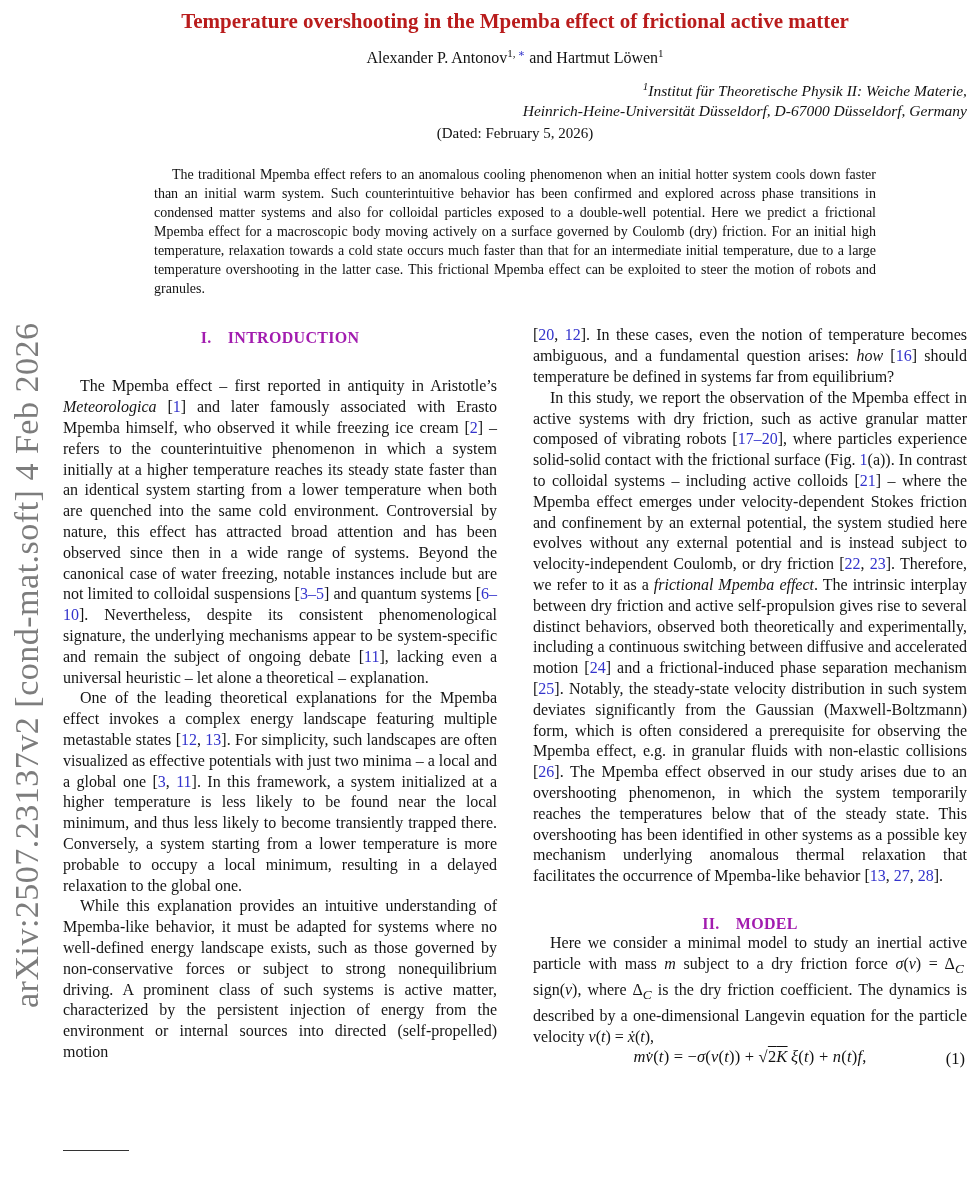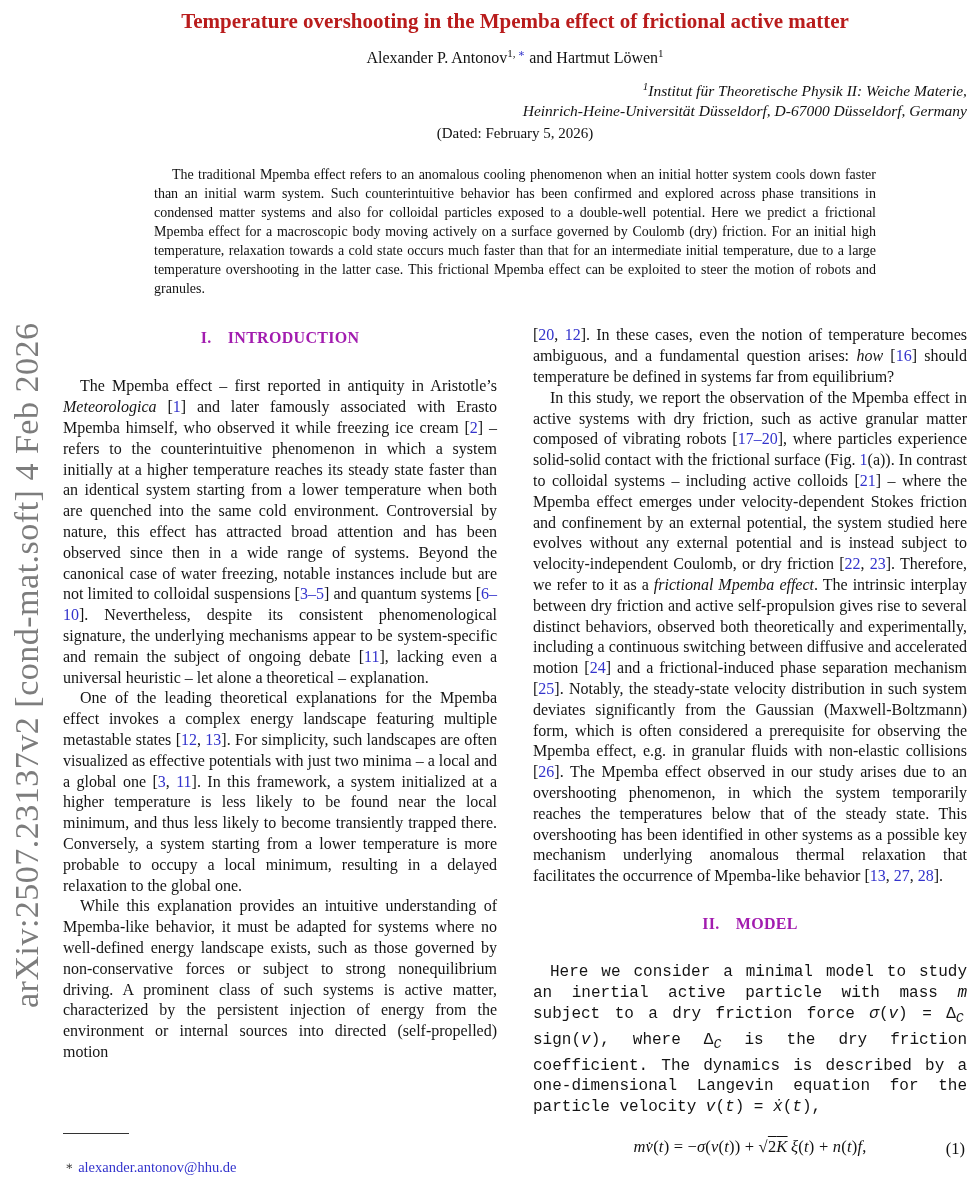--- a/index.html
+++ b/index.html
@@ -38,26 +38,26 @@
     margin:4px 0 0 0; text-align:center; font-weight:bold;
     font-size:16px; letter-spacing:0.3px; color:#a21caf;
   }
   .sec2{margin-top:28px;}
   .body{
     margin:0; font-size:16px; line-height:20.8px; text-align:justify;
     hyphens:auto; color:#141414;
   }
   .first-body{margin-top:29px;}
   .indent{text-indent:17px;}
-  .after-sec{margin-top:29px;font-family:Liberation Mono, monospace;}
+  .after-sec{}
   .ref{color:#3333cc; text-decoration:none;}
   .footnote{position:absolute; bottom:6px; left:0; width:100%; font-size:14.5px;}
   .fnrule{width:66px; border-top:1.4px solid #333; margin-bottom:25px;}
   .fnmark{vertical-align:2px; font-size:12px; color:#333; margin-right:5px; margin-left:2px;}
-  .eqrow{position:relative; margin-top:19px; text-align:center; font-size:16.5px;}
+  .eqrow{position:relative; text-align:center; font-size:16.5px;}
   .eqnum{position:absolute; right:2px; top:2px;}
   .eq .ovl{text-decoration:overline;}
   .eq{letter-spacing:0.2px;}
 </style>
 </head>
 <body>
 
 <div class="page">
 
   <div class="watermark">arXiv:2507.23137v2  [cond-mat.soft]  4 Feb 2026</div>
@@ -78,21 +78,20 @@
     <div class="columns">
 
       <div class="col">
         <h2 class="sec">I. INTRODUCTION</h2>
         <p class="body indent first-body">The Mpemba effect – first reported in antiquity in Aristotle’s <i>Meteorologica</i> [<span class="ref">1</span>] and later famously associated with Erasto Mpemba himself, who observed it while freezing ice cream [<span class="ref">2</span>] – refers to the counterintuitive phenomenon in which a system initially at a higher temperature reaches its steady state faster than an identical system starting from a lower temperature when both are quenched into the same cold environment. Controversial by nature, this effect has attracted broad attention and has been observed since then in a wide range of systems. Beyond the canonical case of water freezing, notable instances include but are not limited to colloidal suspensions [<span class="ref">3–5</span>] and quantum systems [<span class="ref">6–10</span>]. Nevertheless, despite its consistent phenomenological signature, the underlying mechanisms appear to be system-specific and remain the subject of ongoing debate [<span class="ref">11</span>], lacking even a universal heuristic – let alone a theoretical – explanation.</p>
         <p class="body indent">One of the leading theoretical explanations for the Mpemba effect invokes a complex energy landscape featuring multiple metastable states [<span class="ref">12</span>, <span class="ref">13</span>]. For simplicity, such landscapes are often visualized as effective potentials with just two minima – a local and a global one [<span class="ref">3</span>, <span class="ref">11</span>]. In this framework, a system initialized at a higher temperature is less likely to be found near the local minimum, and thus less likely to become transiently trapped there. Conversely, a system starting from a lower temperature is more probable to occupy a local minimum, resulting in a delayed relaxation to the global one.</p>
         <p class="body indent">While this explanation provides an intuitive understanding of Mpemba-like behavior, it must be adapted for systems where no well-defined energy landscape exists, such as those governed by non-conservative forces or subject to strong nonequilibrium driving. A prominent class of such systems is active matter, characterized by the persistent injection of energy from the environment or internal sources into directed (self-propelled) motion</p>
 
         <div class="footnote">
           <div class="fnrule"></div>
-          <div><span class="fnmark">∗</span><a class="ref" href="#">alexander.antonov@hhu.de</a></div>
         </div>
       </div>
 
       <div class="col">
         <p class="body">[<span class="ref">20</span>, <span class="ref">12</span>]. In these cases, even the notion of temperature becomes ambiguous, and a fundamental question arises: <i>how</i> [<span class="ref">16</span>] should temperature be defined in systems far from equilibrium?</p>
         <p class="body indent">In this study, we report the observation of the Mpemba effect in active systems with dry friction, such as active granular matter composed of vibrating robots [<span class="ref">17–20</span>], where particles experience solid-solid contact with the frictional surface (Fig. <span class="ref">1</span>(a)). In contrast to colloidal systems – including active colloids [<span class="ref">21</span>] – where the Mpemba effect emerges under velocity-dependent Stokes friction and confinement by an external potential, the system studied here evolves without any external potential and is instead subject to velocity-independent Coulomb, or dry friction [<span class="ref">22</span>, <span class="ref">23</span>]. Therefore, we refer to it as a <i>frictional Mpemba effect</i>. The intrinsic interplay between dry friction and active self-propulsion gives rise to several distinct behaviors, observed both theoretically and experimentally, including a continuous switching between diffusive and accelerated motion [<span class="ref">24</span>] and a frictional-induced phase separation mechanism [<span class="ref">25</span>]. Notably, the steady-state velocity distribution in such system deviates significantly from the Gaussian (Maxwell-Boltzmann) form, which is often considered a prerequisite for observing the Mpemba effect, e.g. in granular fluids with non-elastic collisions [<span class="ref">26</span>]. The Mpemba effect observed in our study arises due to an overshooting phenomenon, in which the system temporarily reaches the temperatures below that of the steady state. This overshooting has been identified in other systems as a possible key mechanism underlying anomalous thermal relaxation that facilitates the occurrence of Mpemba-like behavior [<span class="ref">13</span>, <span class="ref">27</span>, <span class="ref">28</span>].</p>
 
         <h2 class="sec sec2">II. MODEL</h2>
         <p class="body indent after-sec">Here we consider a minimal model to study an inertial active particle with mass <i>m</i> subject to a dry friction force <i>σ</i>(<i>v</i>) = Δ<sub><i>C</i></sub> sign(<i>v</i>), where Δ<sub><i>C</i></sub> is the dry friction coefficient. The dynamics is described by a one-dimensional Langevin equation for the particle velocity <i>v</i>(<i>t</i>) = <i>ẋ</i>(<i>t</i>),</p>
 

